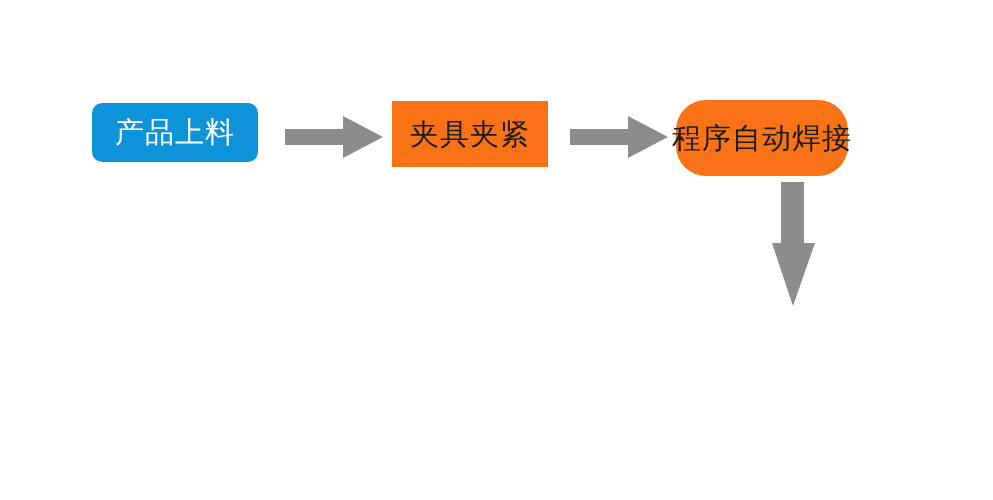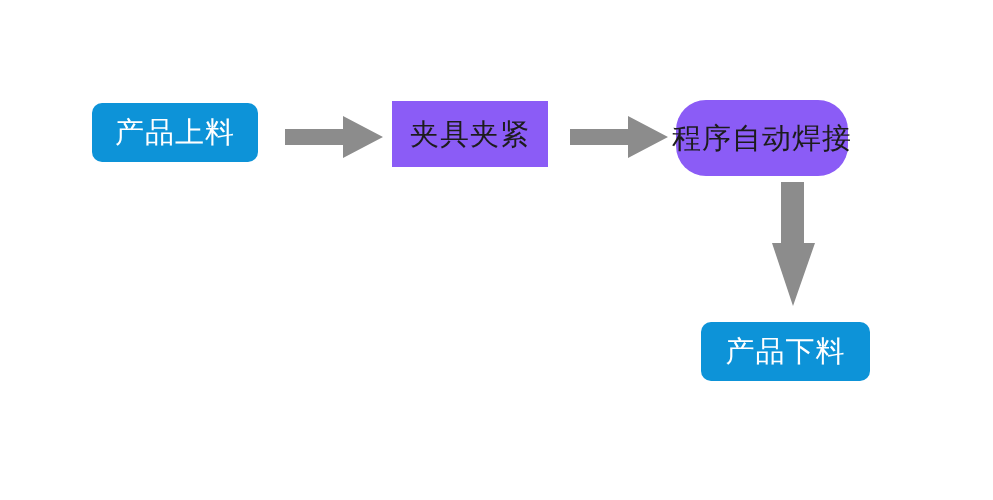--- a/index.html
+++ b/index.html
@@ -28,21 +28,21 @@
     white-space: nowrap;
   }
   .node-blue {
     background: #0d93d8;
     color: #ffffff;
     border-radius: 10px;
     font-size: 29px;
     letter-spacing: 1px;
   }
   .node-gray {
-    background: #8b5cf6;
+    background: #f97316;
     color: #1c1c1c;
     border-radius: 0;
     font-size: 29px;
     letter-spacing: 1px;
   }
   .node-label {
     display: block;
   }
   .arrow {
     position: absolute;
@@ -80,17 +80,14 @@
   <div class="node node-gray" style="left:676px; top:100px; width:172px; height:76px;border-radius:30px;">
     <span class="node-label">程序自动焊接</span>
   </div>
 
   <div class="arrow" style="left:770px; top:182px; width:48px; height:124px;">
     <svg width="48" height="124" viewBox="0 0 48 124" xmlns="http://www.w3.org/2000/svg">
       <path d="M11,0 L34,0 L34,61 L45,61 L23,124 L2,61 L11,61 Z" fill="#8c8c8c"></path>
     </svg>
   </div>
 
-  <div class="node node-blue" style="left:701px; top:322px; width:169px; height:59px;">
-    <span class="node-label">产品下料</span>
-  </div>
 
 </div>
 
 </body></html>

